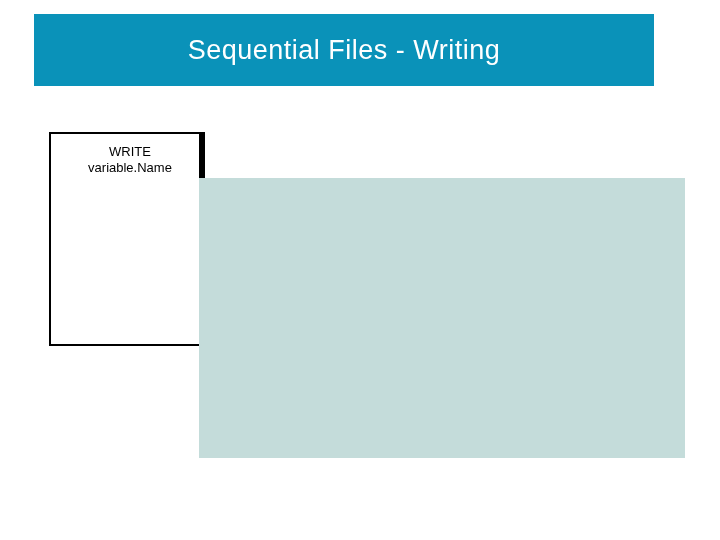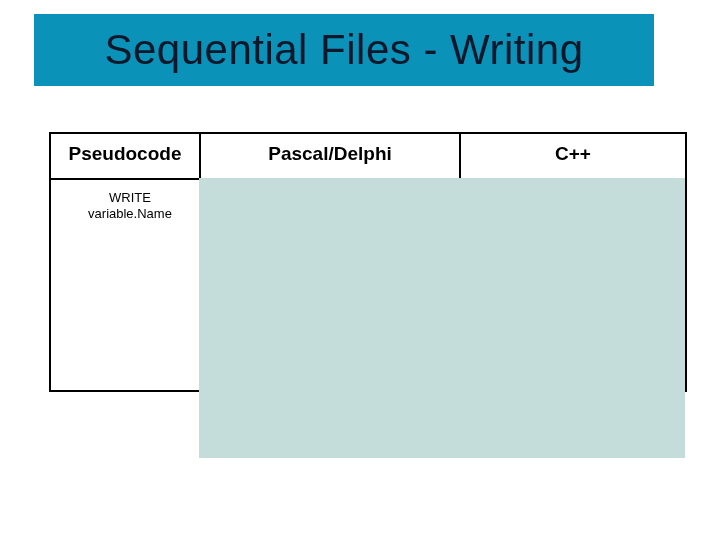--- a/index.html
+++ b/index.html
@@ -15,22 +15,22 @@
       left: 34px;
       top: 14px;
       width: 620px;
       height: 72px;
       background: #0a92b9;
       display: flex;
       align-items: center;
       justify-content: center;
     }
     .title-text {
-      color: #0f172a;
-      font-size: 42px;
+      color: #ffffff;
+      font-size: 27px;
       font-weight: normal;
       letter-spacing: 0.5px;
     }
     .table-wrap {
       position: absolute;
       left: 49px;
       top: 132px;
     }
     table.comp {
       border-collapse: collapse;
@@ -77,31 +77,20 @@
 </head>
 <body>
 
 <div class="title-bar">
   <div class="title-text">Sequential Files - Writing</div>
 </div>
 
 <div class="table-wrap">
   <table class="comp">
     <tbody>
-        <tr>
-      <th class="c1">
-            <div>Pseudocode</div>
-          </th>
-      <th class="c2">
-            <div>Pascal/Delphi</div>
-          </th>
-      <th class="c3">
-            <div>C++</div>
-          </th>
-    </tr>
     <tr>
       <td class="b1">
         <div class="inner">
           <span class="kw">WRITE</span><br>
           <span class="vn">variable.Name</span>
         </div>
       </td>
       <td></td>
       <td></td>
     </tr>

